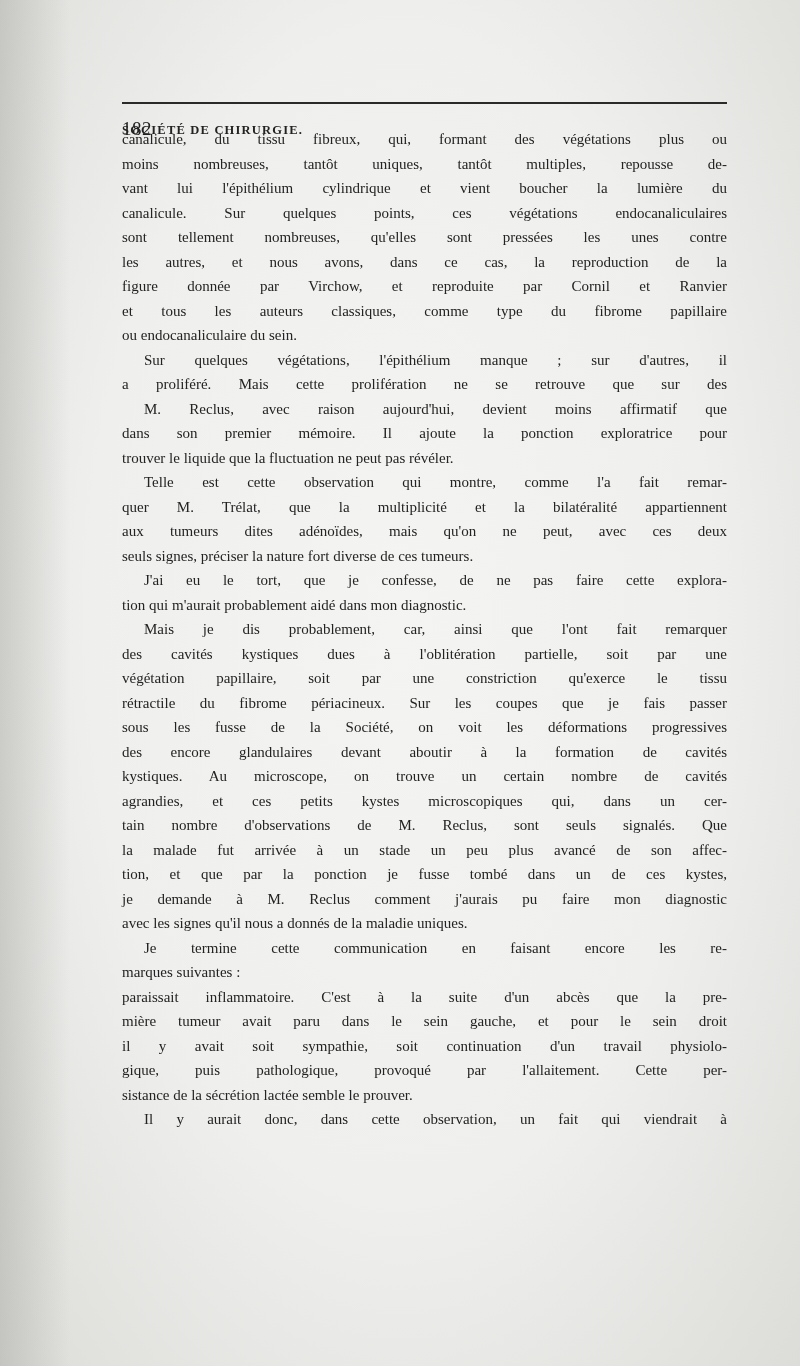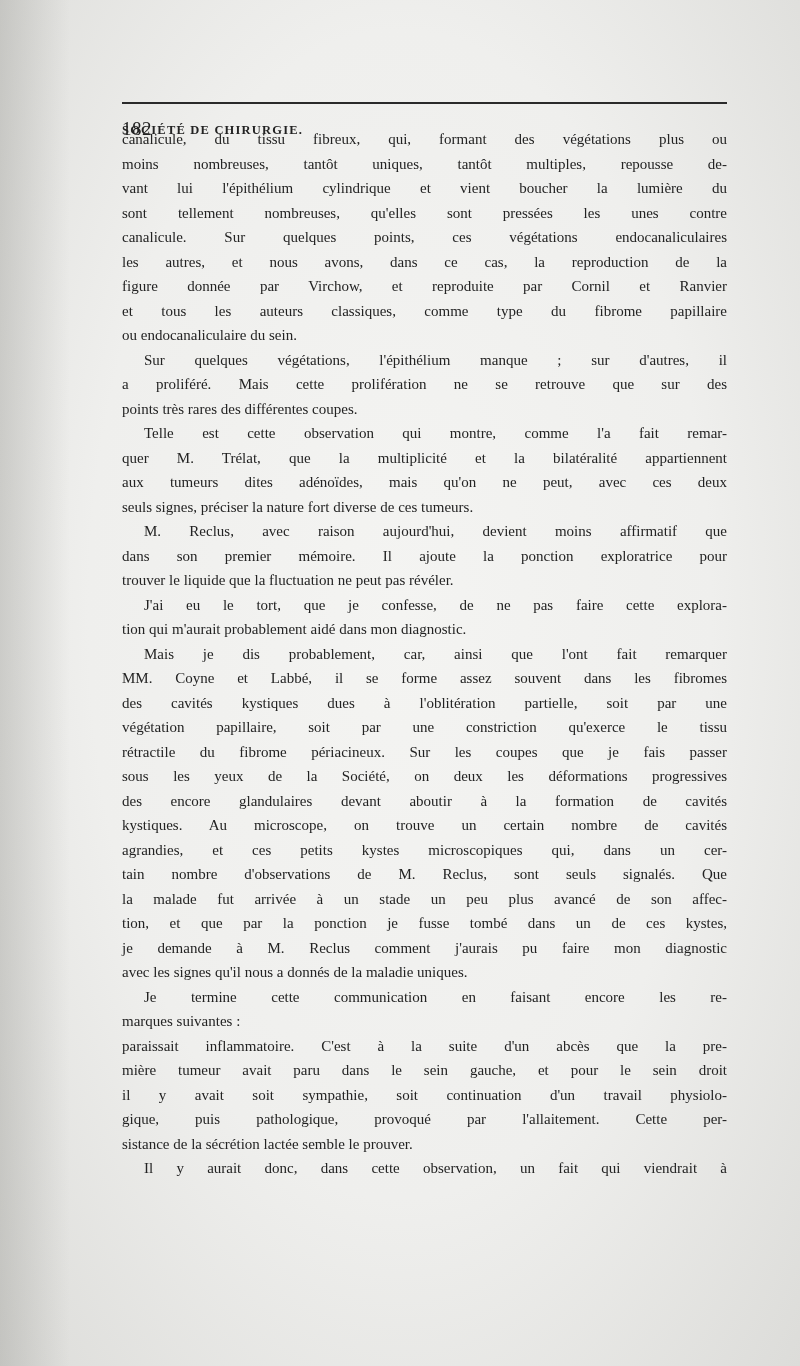--- a/index.html
+++ b/index.html
@@ -55,54 +55,52 @@
   <div class="running-head">
     <span class="page-number">182</span>
     <span class="running-title">SOCIÉTÉ DE CHIRURGIE.</span>
   </div>
   <div class="rule"></div>
   <div class="body-text" id="body-text">
       <div>
         <span class="line">canalicule, du tissu fibreux, qui, formant des végétations plus ou</span>
         <span class="line">moins nombreuses, tantôt uniques, tantôt multiples, repousse de-</span>
         <span class="line">vant lui l'épithélium cylindrique et vient boucher la lumière du</span>
+        <span class="line">canalicule. Sur quelques points, ces végétations endocanaliculaires</span>
         <span class="line">sont tellement nombreuses, qu'elles sont pressées les unes contre</span>
-        <span class="line">canalicule. Sur quelques points, ces végétations endocanaliculaires</span>
         <span class="line">les autres, et nous avons, dans ce cas, la reproduction de la</span>
         <span class="line">figure donnée par Virchow, et reproduite par Cornil et Ranvier</span>
         <span class="line">et tous les auteurs classiques, comme type du fibrome papillaire</span>
         <span class="line last">ou endocanaliculaire du sein.</span>
       </div>
       <div>
         <span class="line indent">Sur quelques végétations, l'épithélium manque ; sur d'autres, il</span>
         <span class="line">a proliféré. Mais cette prolifération ne se retrouve que sur des</span>
-        <span class="line last">points très rares des différentes coupes.</span>
+      </div>
+      <div>
+        <span class="line indent">M. Reclus, avec raison aujourd'hui, devient moins affirmatif que</span>
+        <span class="line">dans son premier mémoire. Il ajoute la ponction exploratrice pour</span>
+        <span class="line last">trouver le liquide que la fluctuation ne peut pas révéler.</span>
       </div>
       <div>
         <span class="line indent">Telle est cette observation qui montre, comme l'a fait remar-</span>
         <span class="line">quer M. Trélat, que la multiplicité et la bilatéralité appartiennent</span>
         <span class="line">aux tumeurs dites adénoïdes, mais qu'on ne peut, avec ces deux</span>
         <span class="line last">seuls signes, préciser la nature fort diverse de ces tumeurs.</span>
       </div>
       <div>
-        <span class="line indent">M. Reclus, avec raison aujourd'hui, devient moins affirmatif que</span>
-        <span class="line">dans son premier mémoire. Il ajoute la ponction exploratrice pour</span>
-        <span class="line last">trouver le liquide que la fluctuation ne peut pas révéler.</span>
-      </div>
-      <div>
         <span class="line indent">J'ai eu le tort, que je confesse, de ne pas faire cette explora-</span>
         <span class="line last">tion qui m'aurait probablement aidé dans mon diagnostic.</span>
       </div>
       <div>
         <span class="line indent">Mais je dis probablement, car, ainsi que l'ont fait remarquer</span>
-        <span class="line">MM. Coyne et Labbé, il se forme assez souvent dans les fibromes</span>
         <span class="line">des cavités kystiques dues à l'oblitération partielle, soit par une</span>
         <span class="line">végétation papillaire, soit par une constriction qu'exerce le tissu</span>
         <span class="line">rétractile du fibrome périacineux. Sur les coupes que je fais passer</span>
-        <span class="line">sous les yeux de la Société, on deux les déformations progressives</span>
+        <span class="line">sous les fusse de la Société, on voit les déformations progressives</span>
         <span class="line">des encore glandulaires devant aboutir à la formation de cavités</span>
         <span class="line">kystiques. Au microscope, on trouve un certain nombre de cavités</span>
         <span class="line">agrandies, et ces petits kystes microscopiques qui, dans un cer-</span>
         <span class="line">tain nombre d'observations de M. Reclus, sont seuls signalés. Que</span>
         <span class="line">la malade fut arrivée à un stade un peu plus avancé de son affec-</span>
         <span class="line">tion, et que par la ponction je fusse tombé dans un de ces kystes,</span>
         <span class="line">je demande à M. Reclus comment j'aurais pu faire mon diagnostic</span>
         <span class="line last">avec les signes qu'il nous a donnés de la maladie uniques.</span>
       </div>
       <div>

